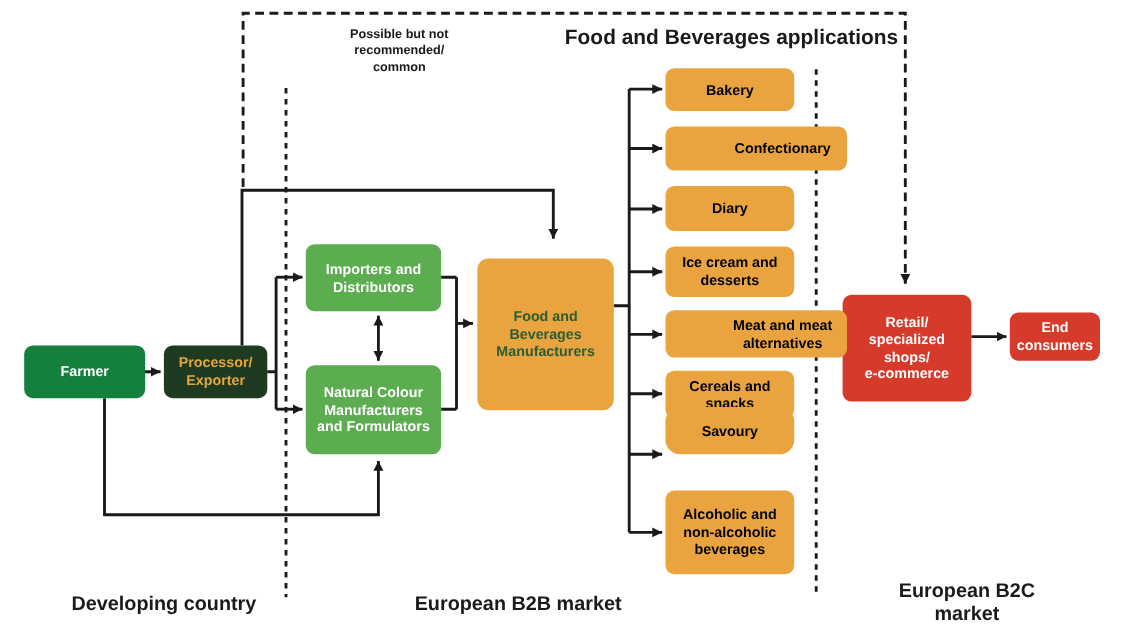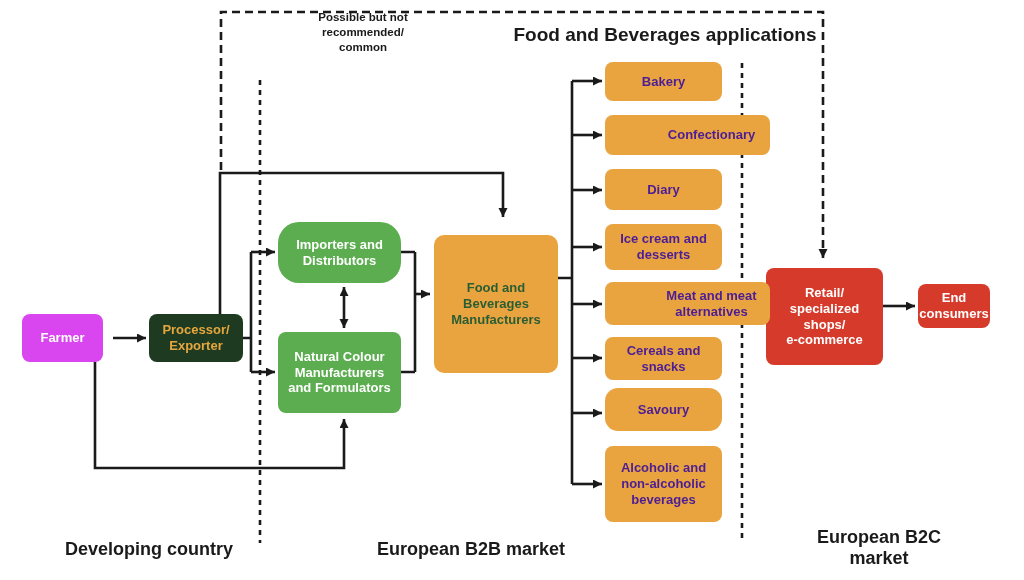--- a/index.html
+++ b/index.html
@@ -7,42 +7,42 @@
     position:relative;width:1024px;height:580px;background:#ffffff;overflow:hidden;
     font-family:"Liberation Sans",sans-serif;
   }
   .wires{position:absolute;left:0;top:0;width:1024px;height:580px;}
   .node{
     position:absolute;display:flex;align-items:center;justify-content:center;
     text-align:center;white-space:pre-line;font-weight:bold;font-size:13px;
     line-height:1.22;border-radius:8px;
   }
   
-  .n-farmer    {left:22px;  top:314px; width:81px;  height:48px; background:#d946ef; color:#ffffff;}
+  .n-farmer    {left:22px;  top:314px; width:110px;  height:48px; background:#15803d; color:#ffffff;}
   .n-processor {left:149px; top:314px; width:94px;  height:48px; background:#1E3B22; color:#E5A63E;}
-  .n-importers {left:278px; top:222px; width:123px; height:61px; background:#5BAD4F; color:#ffffff;border-radius:21px;}
+  .n-importers {left:278px; top:222px; width:123px; height:61px; background:#5BAD4F; color:#ffffff;}
   .n-colour    {left:278px; top:332px; width:123px; height:81px; background:#5BAD4F; color:#ffffff;}
   .n-fbm       {left:434px; top:235px; width:124px; height:138px;background:#E9A440; color:#2B5D33; border-radius:10px;}
   .n-retail    {left:766px; top:268px; width:117px; height:97px; background:#D53A2B; color:#ffffff;}
-  .n-end       {left:918px; top:284px; width:72px;  height:44px; background:#D53A2B; color:#ffffff;}
+  .n-end       {left:918px; top:284px; width:82px;  height:44px; background:#D53A2B; color:#ffffff;}
   
-  .app{left:605px;width:117px;background:#E9A440;color:#4c1d95;}
+  .app{left:605px;width:117px;background:#E9A440;color:#000000;}
   .app-0{top:62px; height:39px;}
   .app-1{top:115px;height:40px;padding-left:48px;}
   .app-2{top:169px;height:41px;}
   .app-3{top:224px;height:46px;}
   .app-4{top:282px;height:43px;padding-left:48px;}
   .app-5{top:337px;height:43px;text-align:center;}
-  .app-6{top:388px;height:43px;border-radius:13px;}
+  .app-6{top:370px;height:43px;border-radius:13px;}
   .app-7{top:446px;height:76px;}
   
   .lbl{position:absolute;transform:translate(-50%,-50%);color:#1A1A1A;font-weight:bold;
        text-align:center;white-space:pre-line;}
   .lbl-title{left:665px;top:35px;font-size:19px;}
-  .lbl-note {left:363px;top:32px;font-size:11.5px;line-height:15px;}
+  .lbl-note {left:363px;top:47px;font-size:11.5px;line-height:15px;}
   .lbl-dev  {left:149px;top:549px;font-size:18px;}
   .lbl-b2b  {left:471px;top:549px;font-size:18px;}
   .lbl-b2c  {left:879px;top:548px;font-size:18px;}
 </style>
 </head>
 <body>
 
 <div class="stage">
 
   <svg class="wires" viewBox="0 0 1024 580" xmlns="http://www.w3.org/2000/svg">

